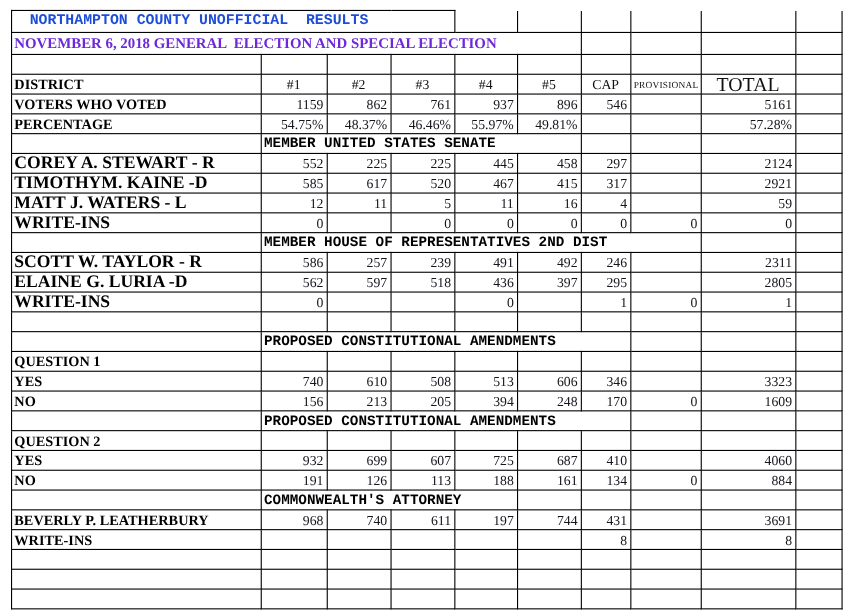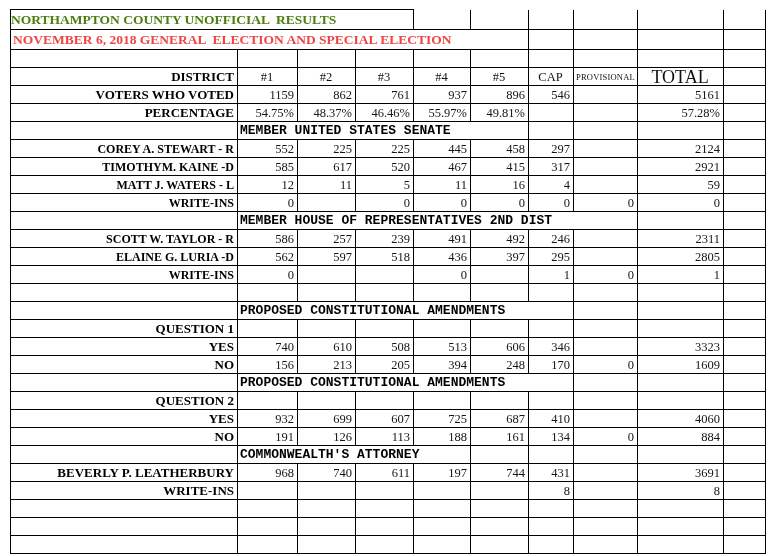--- a/index.html
+++ b/index.html
@@ -31,45 +31,46 @@
     font-size: 12.5px;
     line-height: 16px;
     vertical-align: middle;
   }
   tr.r-title td, tr.r-subtitle td { height: 19px; }
   td.nt { border-top: none; }
   .title-cell {
     font-weight: bold;
     font-size: 13.5px;
     white-space: pre;
-    padding-left: 0;
-    color: #4d7c0f;
+    padding-left: 16px;
+    color: #1d4ed8;
+    font-family: Liberation Mono, monospace;
   }
   .subtitle-cell {
     font-weight: bold;
     font-size: 13.5px;
     white-space: pre;
-    color: #ef4444;
+    color: #6d28d9;
   }
   .section-cell {
     font-weight: bold;
     font-size: 13px;
     color: #000;
     padding-left: 2px;
     font-family: Liberation Mono, monospace;
   }
-  .lbl { text-align: right; }
+  .lbl { text-align: left; }
   .lbl.lg {
     font-weight: bold;
     font-size: 13px;
     color: #000;
   }
   .lbl.sm {
     font-weight: bold;
-    font-size: 12px;
+    font-size: 16px;
     color: #000;
   }
   .col-h {
     text-align: center;
     font-size: 12.5px;
     color: #111;
   }
   .col-h.prov { font-size: 8.5px; letter-spacing: 0.2px; }
   .col-h.total { font-size: 18px; }
   .val {

